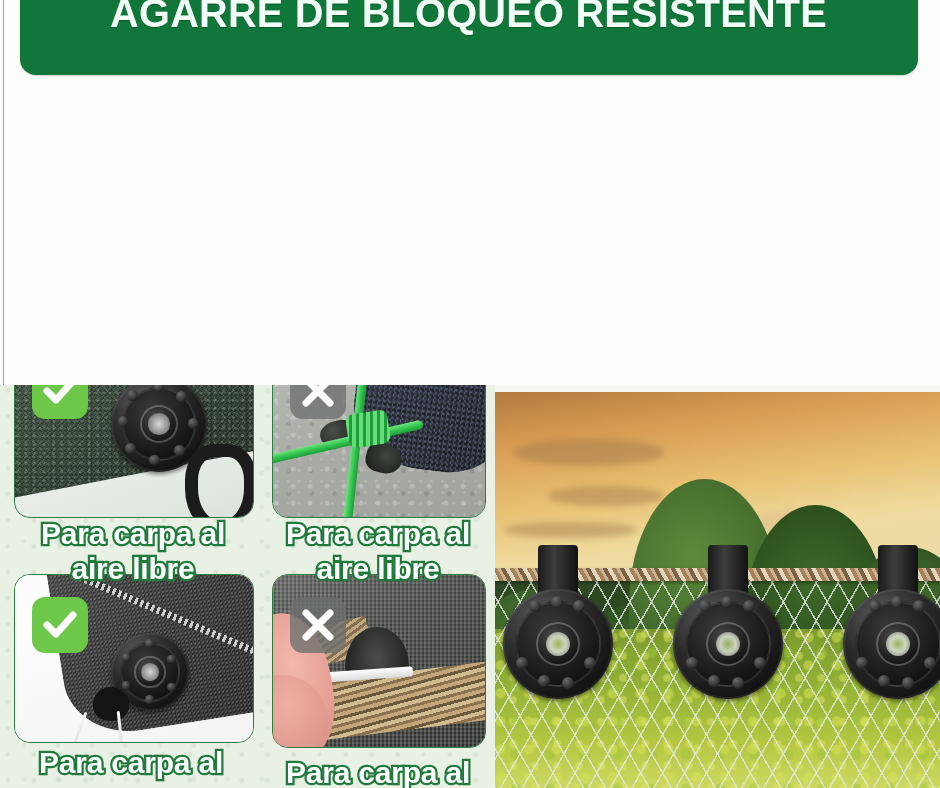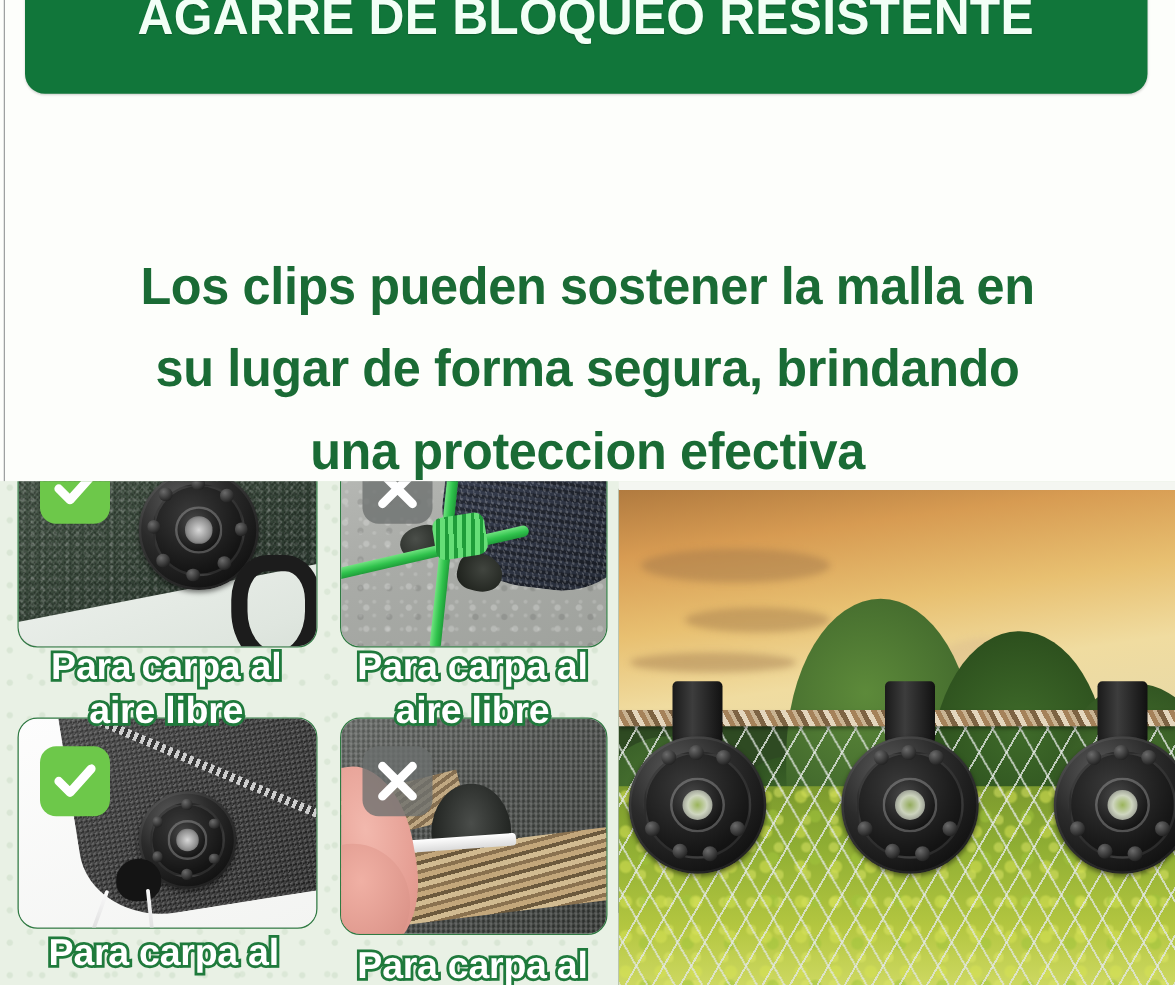--- a/index.html
+++ b/index.html
@@ -435,25 +435,20 @@
 <body>
 
 <div id="page">
 
   <div class="left-edge-rule"></div>
 
   <div class="banner">
     <div class="banner-title">AGARRE DE BLOQUEO RESISTENTE</div>
   </div>
 
-  <div class="subhead">
-    <span class="ln">Los clips pueden sostener la malla en</span>
-    <span class="ln">su lugar de forma segura, brindando</span>
-    <span class="ln">una proteccion efectiva</span>
-  </div>
 
   <div class="strip">
 
     <div class="grid">
 
       <div class="cell c1">
         <div class="photo mesh-green"></div>
         <div class="clip" style="left:96px; top:14px; width:96px; height:96px;">
           <div class="disc"></div>
           <div class="ring"></div>

